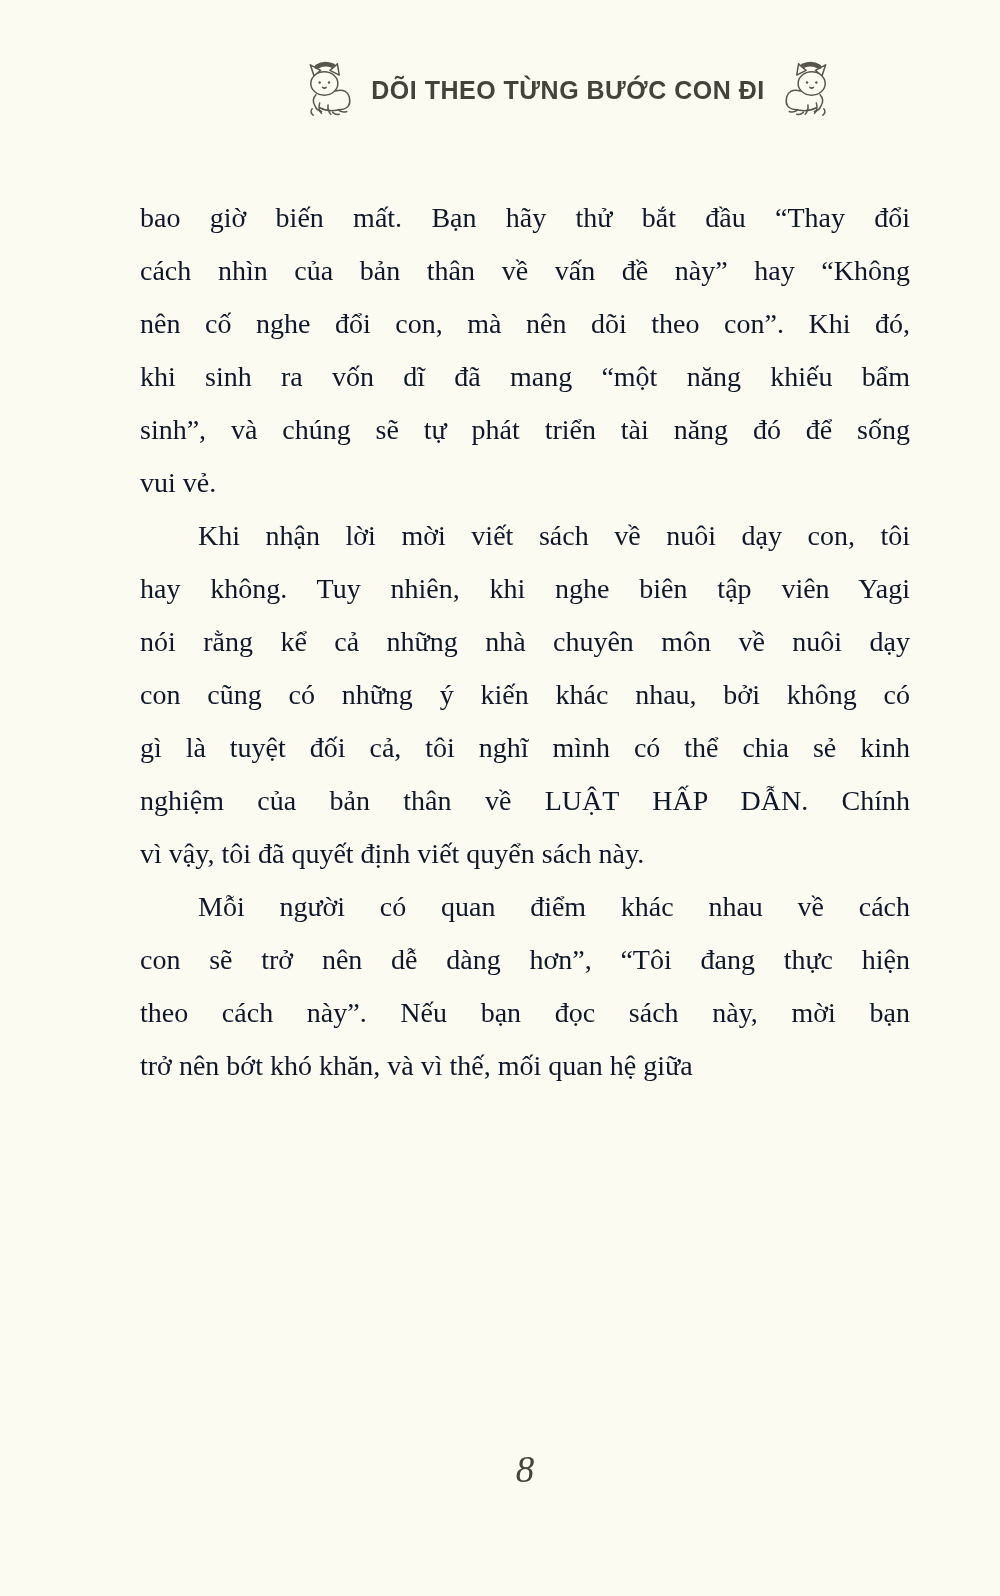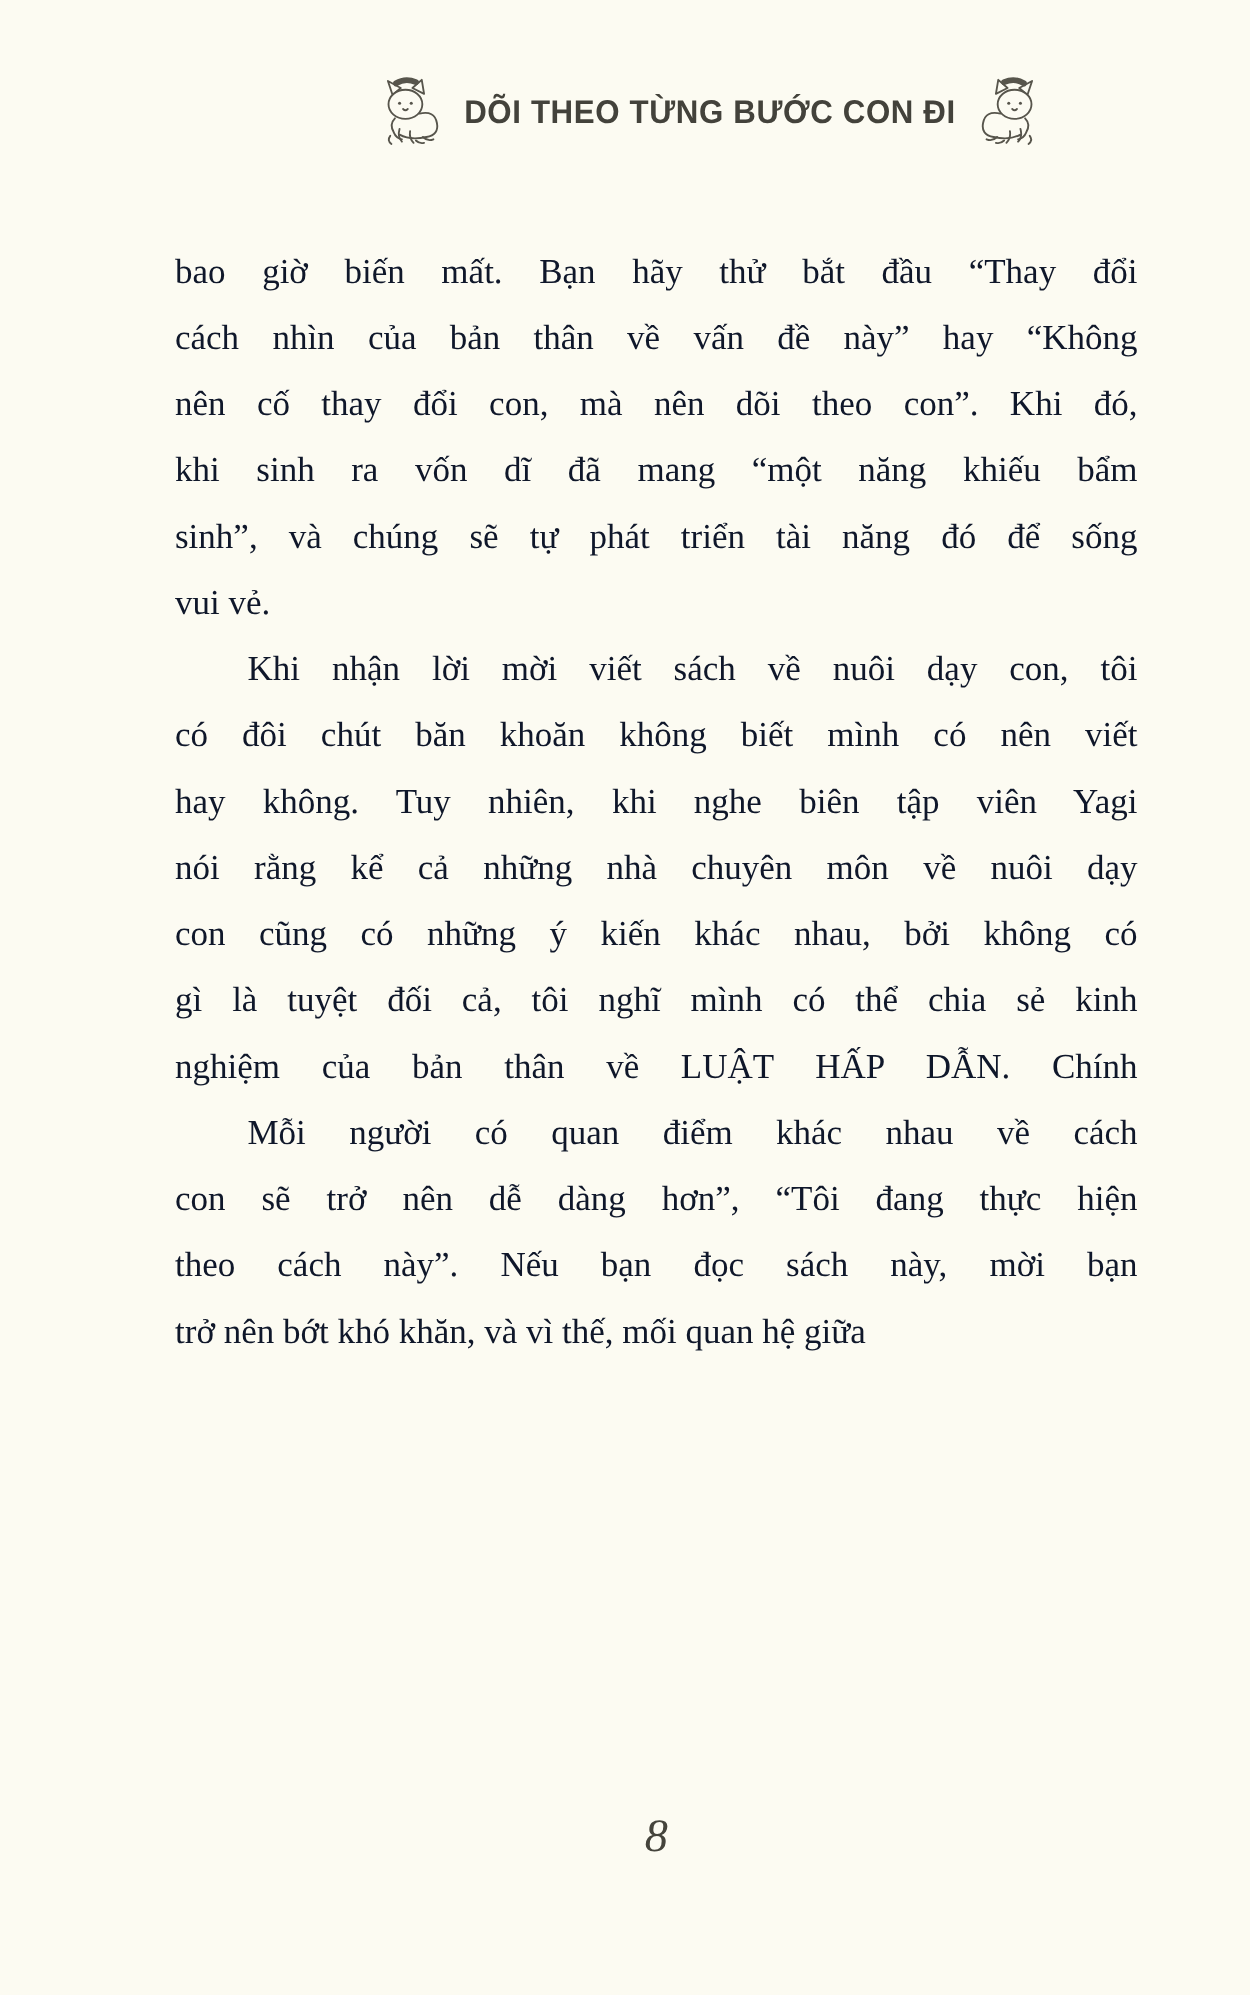--- a/index.html
+++ b/index.html
@@ -95,31 +95,31 @@
     </svg>
     <div class="header-title">DÕI THEO TỪNG BƯỚC CON ĐI</div>
     <svg class="cat-icon flip" viewBox="0 0 60 64">
       <use href="#kitten"></use>
     </svg>
   </div>
 
   <div class="body-text">
       <div class="line">bao giờ biến mất. Bạn hãy thử bắt đầu “Thay đổi</div>
       <div class="line">cách nhìn của bản thân về vấn đề này” hay “Không</div>
-      <div class="line">nên cố thay đổi con, mà nên dõi theo con”. Khi đó,</div>
+      <div class="line">nên cố nghe đổi con, mà nên dõi theo con”. Khi đó,</div>
       <div class="line">khi sinh ra vốn dĩ đã mang “một năng khiếu bẩm</div>
       <div class="line">sinh”, và chúng sẽ tự phát triển tài năng đó để sống</div>
       <div class="line last">vui vẻ.</div>
       <div class="line indent">Khi nhận lời mời viết sách về nuôi dạy con, tôi</div>
-      <div class="line">có đôi chút băn khoăn không biết mình có nên viết</div>
       <div class="line">hay không. Tuy nhiên, khi nghe biên tập viên Yagi</div>
       <div class="line">nói rằng kể cả những nhà chuyên môn về nuôi dạy</div>
       <div class="line">con cũng có những ý kiến khác nhau, bởi không có</div>
       <div class="line">gì là tuyệt đối cả, tôi nghĩ mình có thể chia sẻ kinh</div>
       <div class="line">nghiệm của bản thân về LUẬT HẤP DẪN. Chính</div>
+      <div class="line last">vì vậy, tôi đã quyết định viết quyển sách này.</div>
       <div class="line indent">Mỗi người có quan điểm khác nhau về cách</div>
       <div class="line">con sẽ trở nên dễ dàng hơn”, “Tôi đang thực hiện</div>
       <div class="line">theo cách này”. Nếu bạn đọc sách này, mời bạn</div>
       <div class="line last">trở nên bớt khó khăn, và vì thế, mối quan hệ giữa</div>
     </div>
 
   <div class="page-number">8</div>
 
 </div>
 

